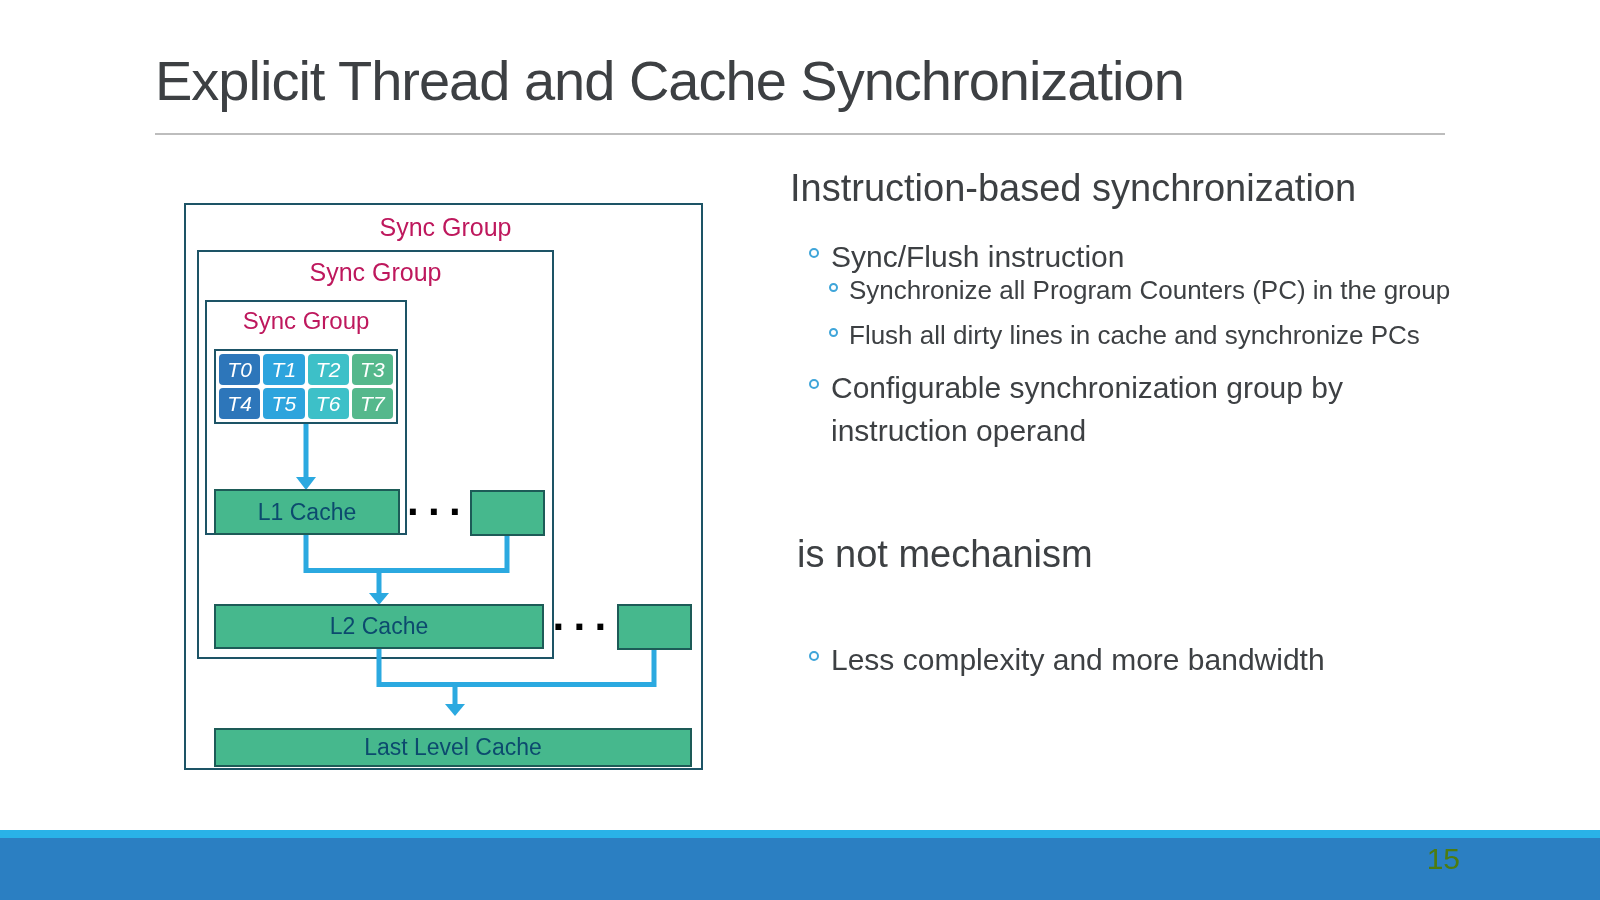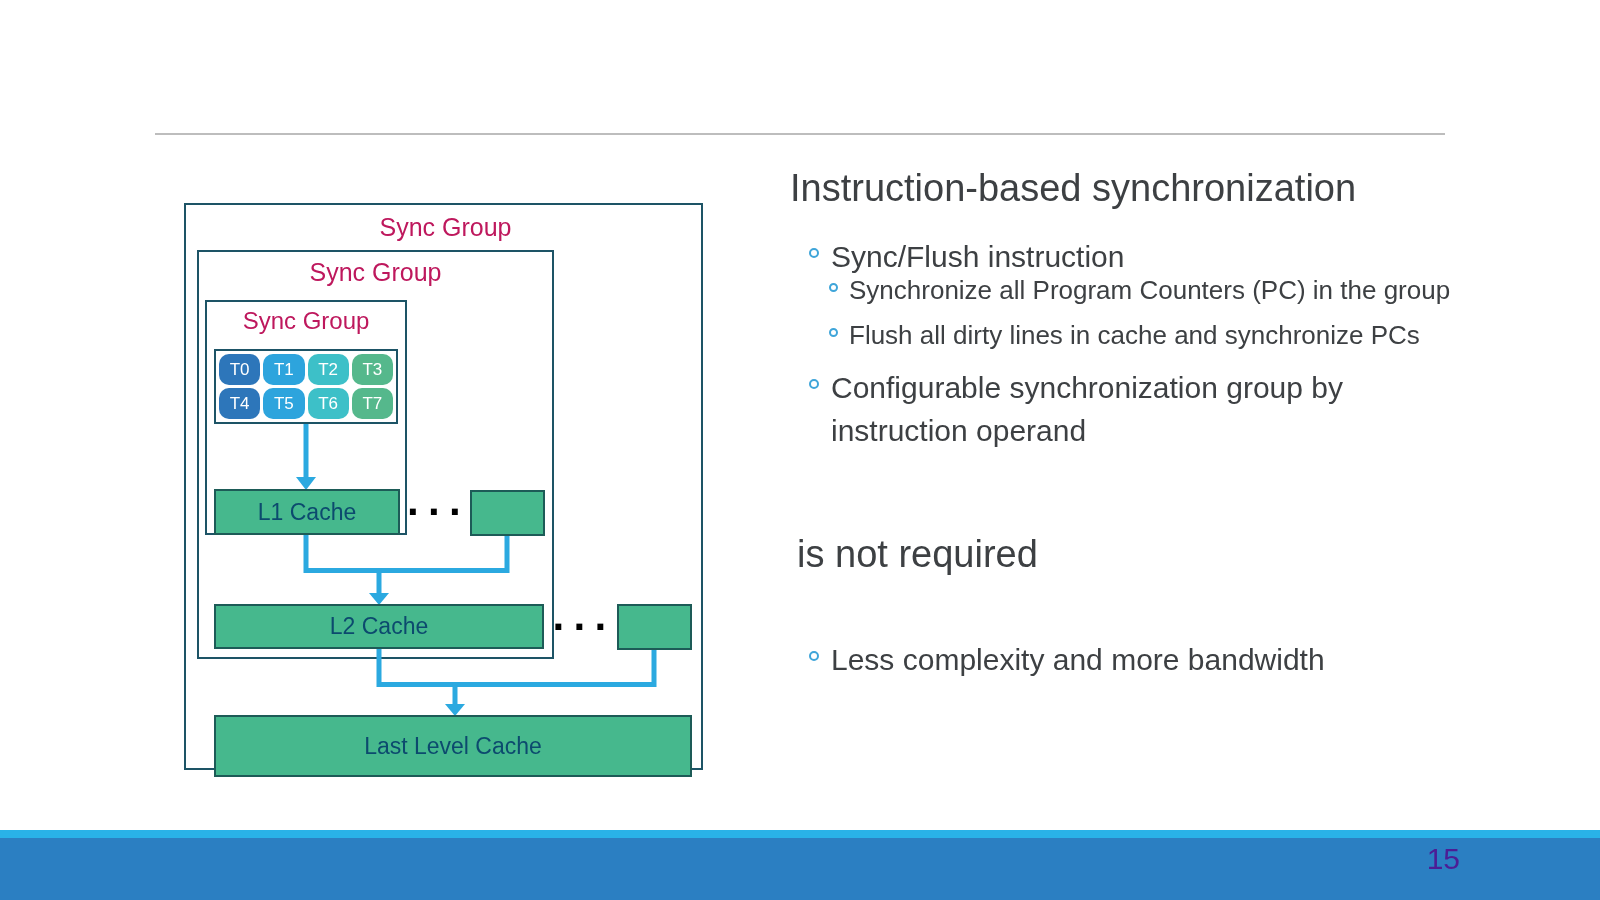--- a/index.html
+++ b/index.html
@@ -47,40 +47,40 @@
 
   .thread-grid {
     position: absolute; left: 28px; top: 144px; width: 184px; height: 75px;
     border: 2px solid var(--box-border-dark, #1d5466);
     background: #fff;
     display: grid; grid-template-columns: repeat(4, 1fr); grid-template-rows: 1fr 1fr;
     gap: 3px; padding: 3px;
   }
   .tbox {
     display: flex; align-items: center; justify-content: center;
-    border-radius: 10px; color: #fff; font-size: 17px;
+    border-radius: 4px; color: #fff; font-size: 21px; font-style: italic;
   }
   .c1 { background: var(--thread-blue-dark, #2d76ba); }
   .c2 { background: var(--thread-blue-light, #2da4dd); }
   .c3 { background: var(--thread-teal, #3dc0c8); }
   .c4 { background: var(--thread-green, #55b88c); }
 
   .cache {
     position: absolute;
     background: var(--cache-green, #46b88d);
     border: 2px solid var(--cache-border-dark, #1d5b57);
     color: #0c4a6e; font-size: 23px;
     display: flex; align-items: center; justify-content: center;
     white-space: nowrap;
   }
   .l1    { left: 28px;  top: 284px; width: 186px; height: 46px; }
   .s1    { left: 284px; top: 285px; width: 75px;  height: 46px; }
   .l2    { left: 28px;  top: 399px; width: 330px; height: 45px; }
   .s2    { left: 431px; top: 399px; width: 75px;  height: 46px; }
-  .llc   { left: 28px;  top: 510px; width: 478px; height: 62px; }
+  .llc   { left: 28px;  top: 523px; width: 478px; height: 39px; }
 
   .dots {
     position: absolute; display: flex; align-items: center; justify-content: center;
     color: #000; font-weight: 900; font-size: 42px; letter-spacing: 7px;
     padding-left: 7px; 
   }
   .d1 { left: 214px; top: 284px; width: 70px; height: 46px; }
   .d2 { left: 358px; top: 399px; width: 73px; height: 45px; }
 
   .connectors { position: absolute; left: 0; top: 0; width: 519px; height: 567px; pointer-events: none; }
@@ -116,28 +116,29 @@
   .footer-strip {
     position: absolute; left: 0; top: 830px; width: 1600px; height: 8px;
     background: var(--footer-strip-blue, #29b2e8);
   }
   .footer-bar {
     position: absolute; left: 0; top: 838px; width: 1600px; height: 62px;
     background: var(--footer-bar-blue, #2b7fc2);
   }
   .page-number {
     position: absolute; right: 140px; top: 842px;
-    color: #4c1d95; font-size: 30px;
+    color: #4d7c0f; font-size: 30px;
   }
 </style>
 </head>
 <body>
 
 <div class="slide">
 
+  <div class="title">Explicit Thread and Cache Synchronization</div>
   <div class="title-rule"></div>
 
   <div class="diagram">
 
     <div class="group-label gl-outer">Sync Group</div>
 
     <div class="group-box gb-middle"></div>
     <div class="group-label gl-middle">Sync Group</div>
 
     <div class="group-box gb-inner"></div>
@@ -197,21 +198,21 @@
 
     <div class="li li1 t-b2">
       <span class="dot"></span>
       <span>
         <span style="display:block">Configurable synchronization group by</span>
         <span style="display:block">instruction operand</span>
       </span>
     </div>
 
     <div class="heading h2">
-      <span style="display:block">is not required</span>
+      <span style="display:block">is not mechanism</span>
     </div>
 
     <div class="li li1 t-b3">
       <span class="dot"></span>
       <span>Less complexity and more bandwidth</span>
     </div>
   </div>
 
   <div class="footer-strip"></div>
   <div class="footer-bar"></div>

